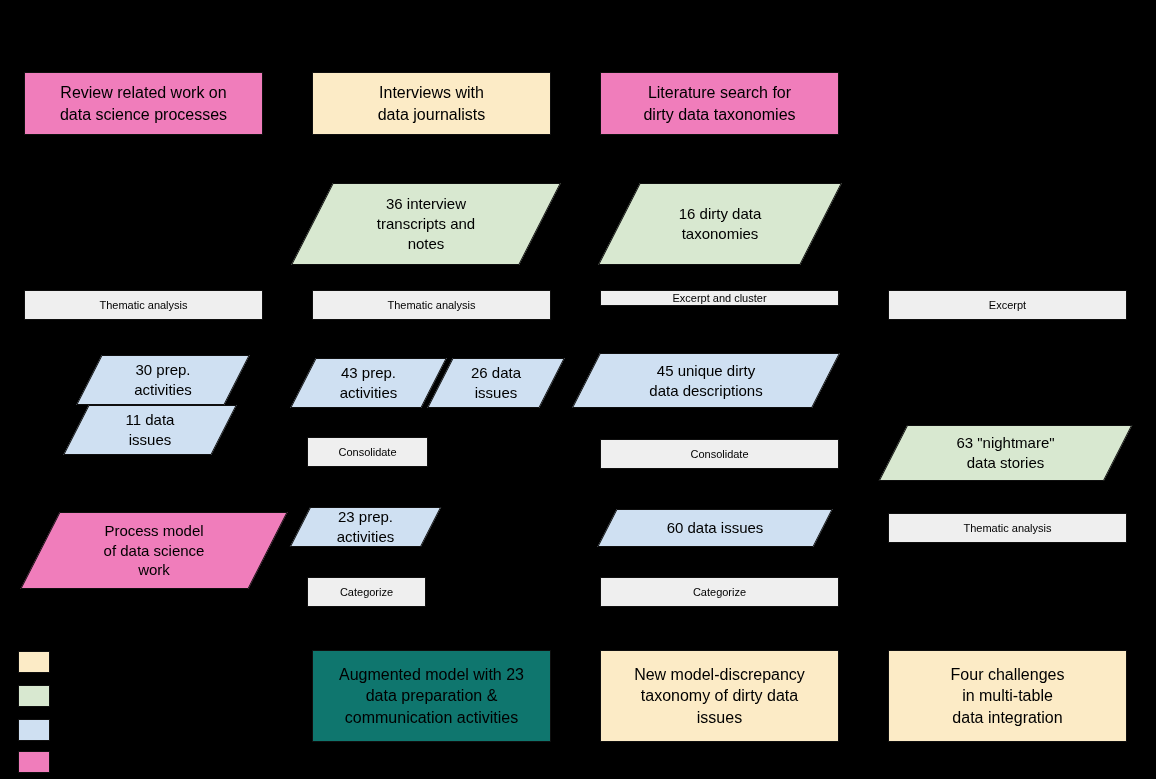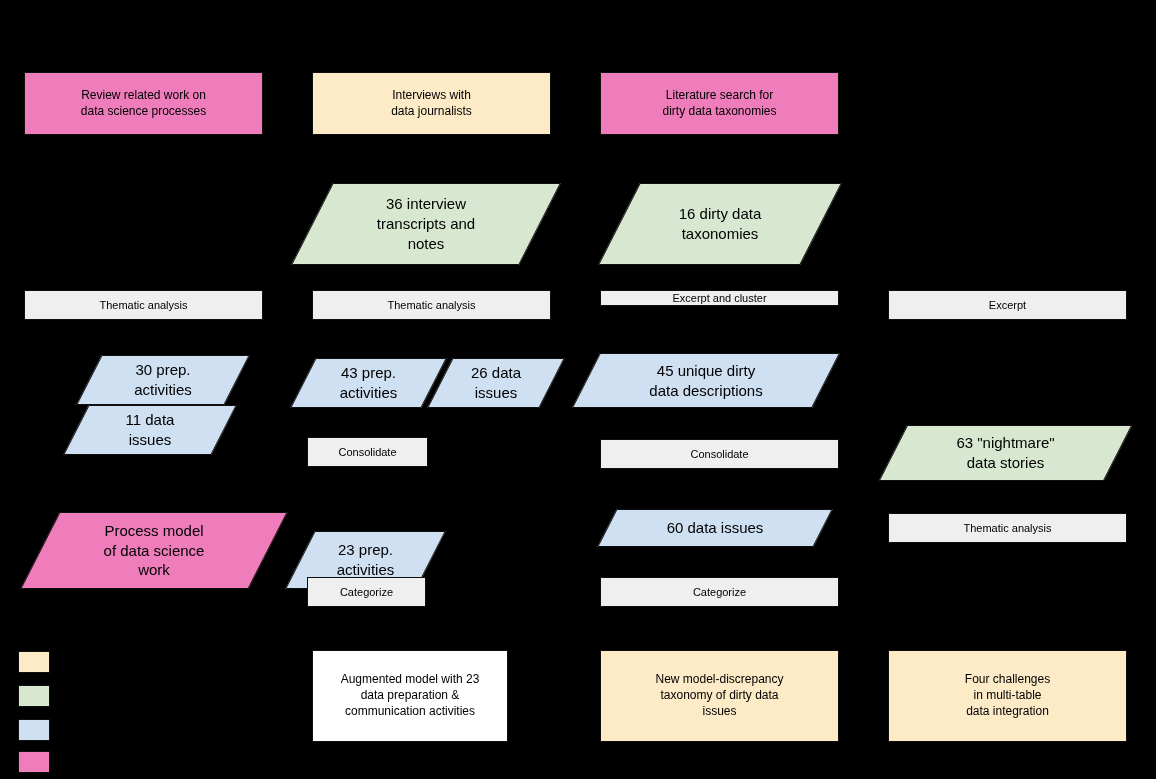--- a/index.html
+++ b/index.html
@@ -21,21 +21,21 @@
   }
   
   .node {
     position: absolute;
     box-sizing: border-box;
     display: flex;
     align-items: center;
     justify-content: center;
     text-align: center;
     color: #000000;
-    font-size: 12px;
+    font-size: 16px;
     line-height: 1.33;
     white-space: pre-line;
     user-select: none;
   }
   
   .rect {
     border: 1px solid #0f0f0f;
   }
   
   .process {
@@ -126,29 +126,29 @@
   </div>
 
   <div class="para" style="left:440px; top:358px; width:112px; height:50px;">
     <div class="skin" style="background:#cfe0f2;"></div>
     <div class="txt">26 data
 issues</div>
   </div>
 
   <div class="node process" style="left:307px; top:437px; width:121px; height:30px;">Consolidate</div>
 
-  <div class="para" style="left:300px; top:531px; width:131px; height:58px;">
+  <div class="para" style="left:300px; top:507px; width:131px; height:40px;">
     <div class="skin" style="background:#cfe0f2;"></div>
     <div class="txt">23 prep.
 activities</div>
   </div>
 
   <div class="node process" style="left:307px; top:577px; width:119px; height:30px;">Categorize</div>
 
-  <div class="node rect" style="left:312px; top:650px; width:196px; height:92px; background:#ffffff;">Augmented model with 23
+  <div class="node rect" style="left:312px; top:650px; width:239px; height:92px; background:#0f766e;">Augmented model with 23
 data preparation &amp;
 communication activities</div>
 
   <div class="node rect" style="left:600px; top:72px; width:239px; height:63px; background:#f07dbb;">Literature search for
 dirty data taxonomies</div>
 
   <div class="para" style="left:619px; top:183px; width:202px; height:82px;">
     <div class="skin" style="background:#d8e8d0;"></div>
     <div class="txt">16 dirty data
 taxonomies</div>

